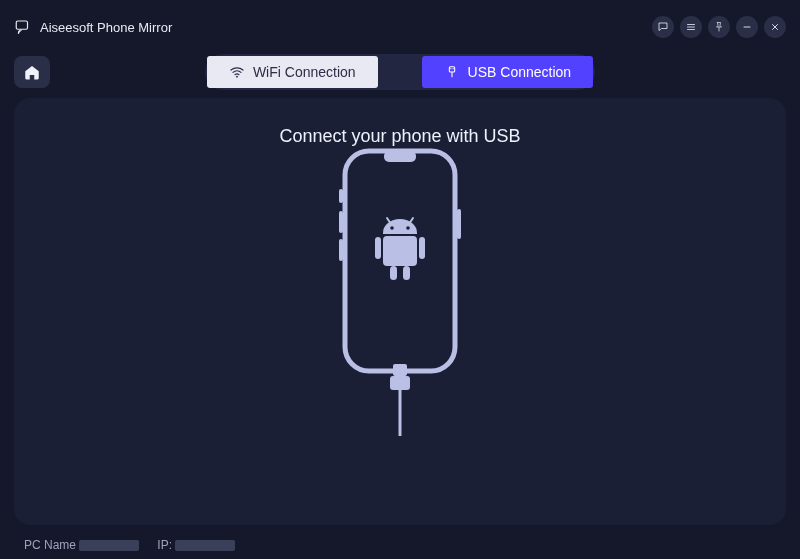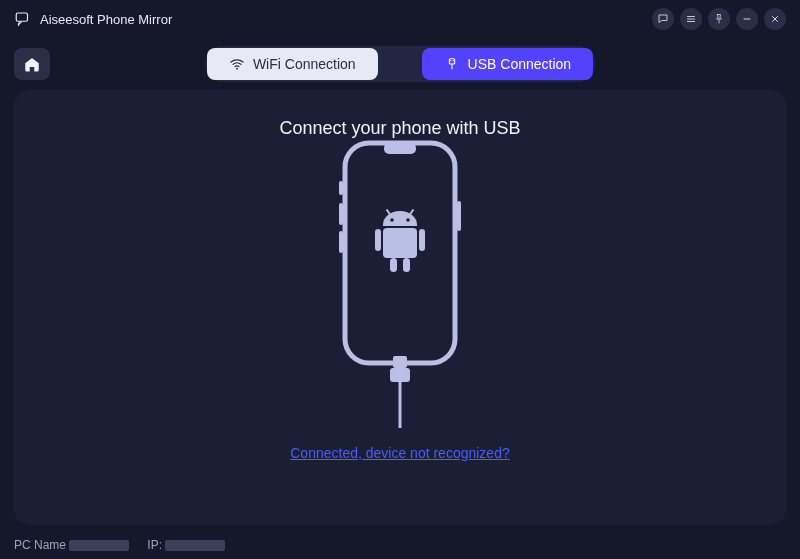--- a/index.html
+++ b/index.html
@@ -13,20 +13,21 @@
       flex-direction: column;
       border-radius: 12px;
       overflow: hidden;
     }
     .titlebar {
       height: 38px;
       display: flex;
       align-items: center;
       padding: 0 14px;
       background: #14182a;
+      margin-top: 8px;
     }
     .titlebar .logo { display:flex; align-items:center; gap:8px; font-size:13px; color:#e8e9f2; }
     .titlebar .spacer { flex:1; }
     .titlebar .win-controls { display:flex; gap:6px; }
     .win-btn {
       width: 22px; height: 22px;
       border-radius: 50%;
       background: #2a2e46;
       display:flex; align-items:center; justify-content:center;
       cursor:pointer;
@@ -50,21 +51,21 @@
     .tabs {
       display:flex;
       background: #222640;
       border-radius: 20px;
       padding: 2px;
       height: 36px;
     }
     .tab {
       display:flex; align-items:center; gap:8px;
       padding: 8px 22px;
-      border-radius: 8px;
+      border-radius: 3px;
       font-size: 14px;
       color: #d8dae8;
       cursor:pointer;
     }
     .tab.active { background: #5241ff; color:#ffffff;margin-left:44px; }
     .tab.inactive { background: #e8e9f2; color:#2a2e46; }
     .main-panel {
       flex:1;
       margin: 0 14px 6px 14px;
       background: #1b1f36;
@@ -79,21 +80,21 @@
     .help-link {
       font-size: 14px;
       color: #4b5bff;
       text-decoration: underline;
       cursor:pointer;
     }
     .footer {
       height: 28px;
       display:flex;
       align-items:center;
-      padding: 0 14px;
+      padding: 0 24px;
       gap: 18px;
       font-size: 12px;
       color: #7a7f9a;
     }
     .footer .label { color:#9ea3bd; }
     .footer .redact {
       display:inline-block;
       width: 60px; height: 11px;
       background: #3a3f5a;
       border-radius: 2px;
@@ -200,21 +201,20 @@
         <rect x="17" y="45" width="7" height="14" rx="3.5" fill="#b9bfe5"></rect>
         <rect x="30" y="45" width="7" height="14" rx="3.5" fill="#b9bfe5"></rect>
       </g>
 
       <rect x="78" y="217" width="14" height="12" rx="2" fill="#b9bfe5"></rect>
       <rect x="75" y="229" width="20" height="14" rx="3" fill="#b9bfe5"></rect>
       <rect x="83.5" y="243" width="3" height="46" fill="#b9bfe5"></rect>
     </svg>
   </div>
 
-  <a class="help-link">Connected, device not recognized?</a>
 </div>
 
 <div class="footer">
   <div>
     <span class="label">PC Name</span>
     <span class="redact"></span>
   </div>
   <div>
     <span class="label">IP:</span>
     <span class="redact"></span>

